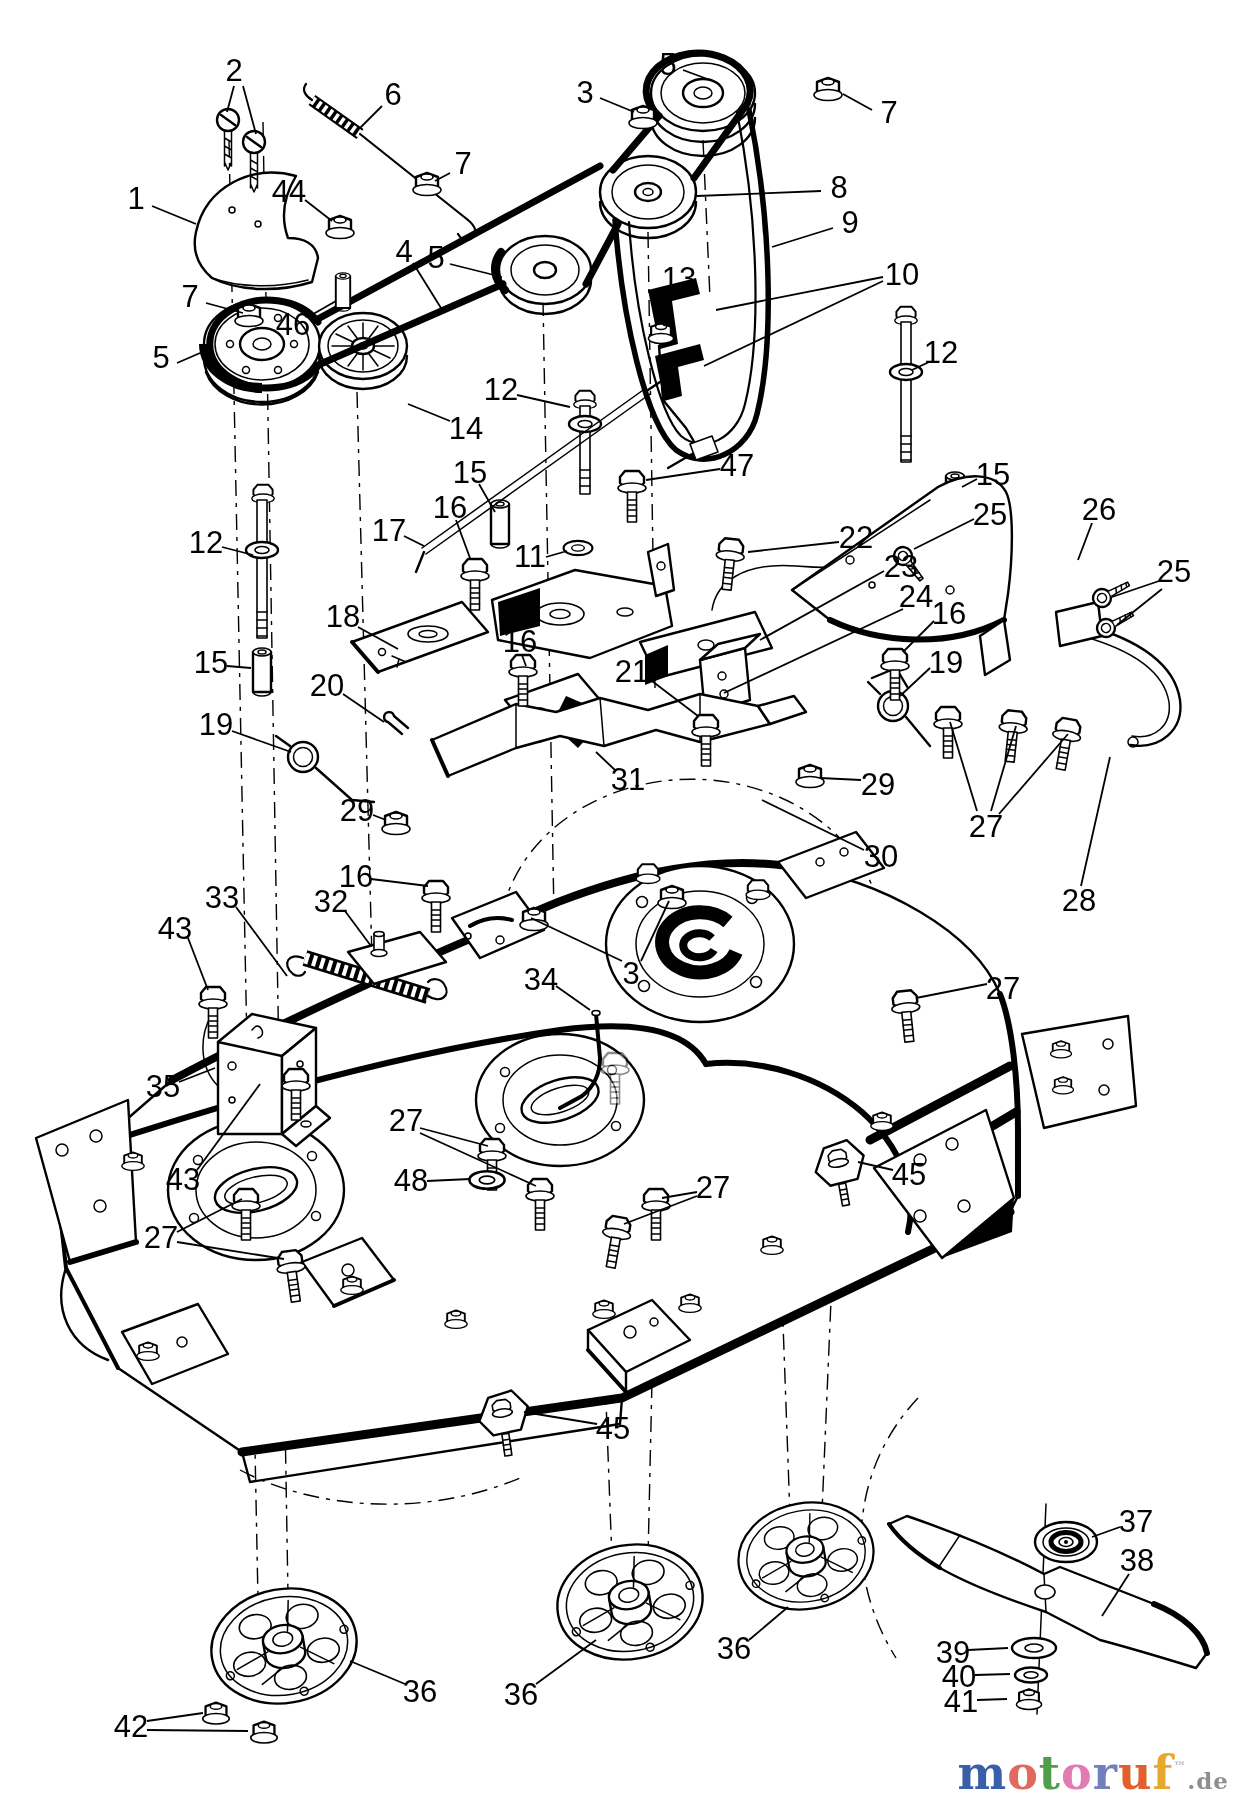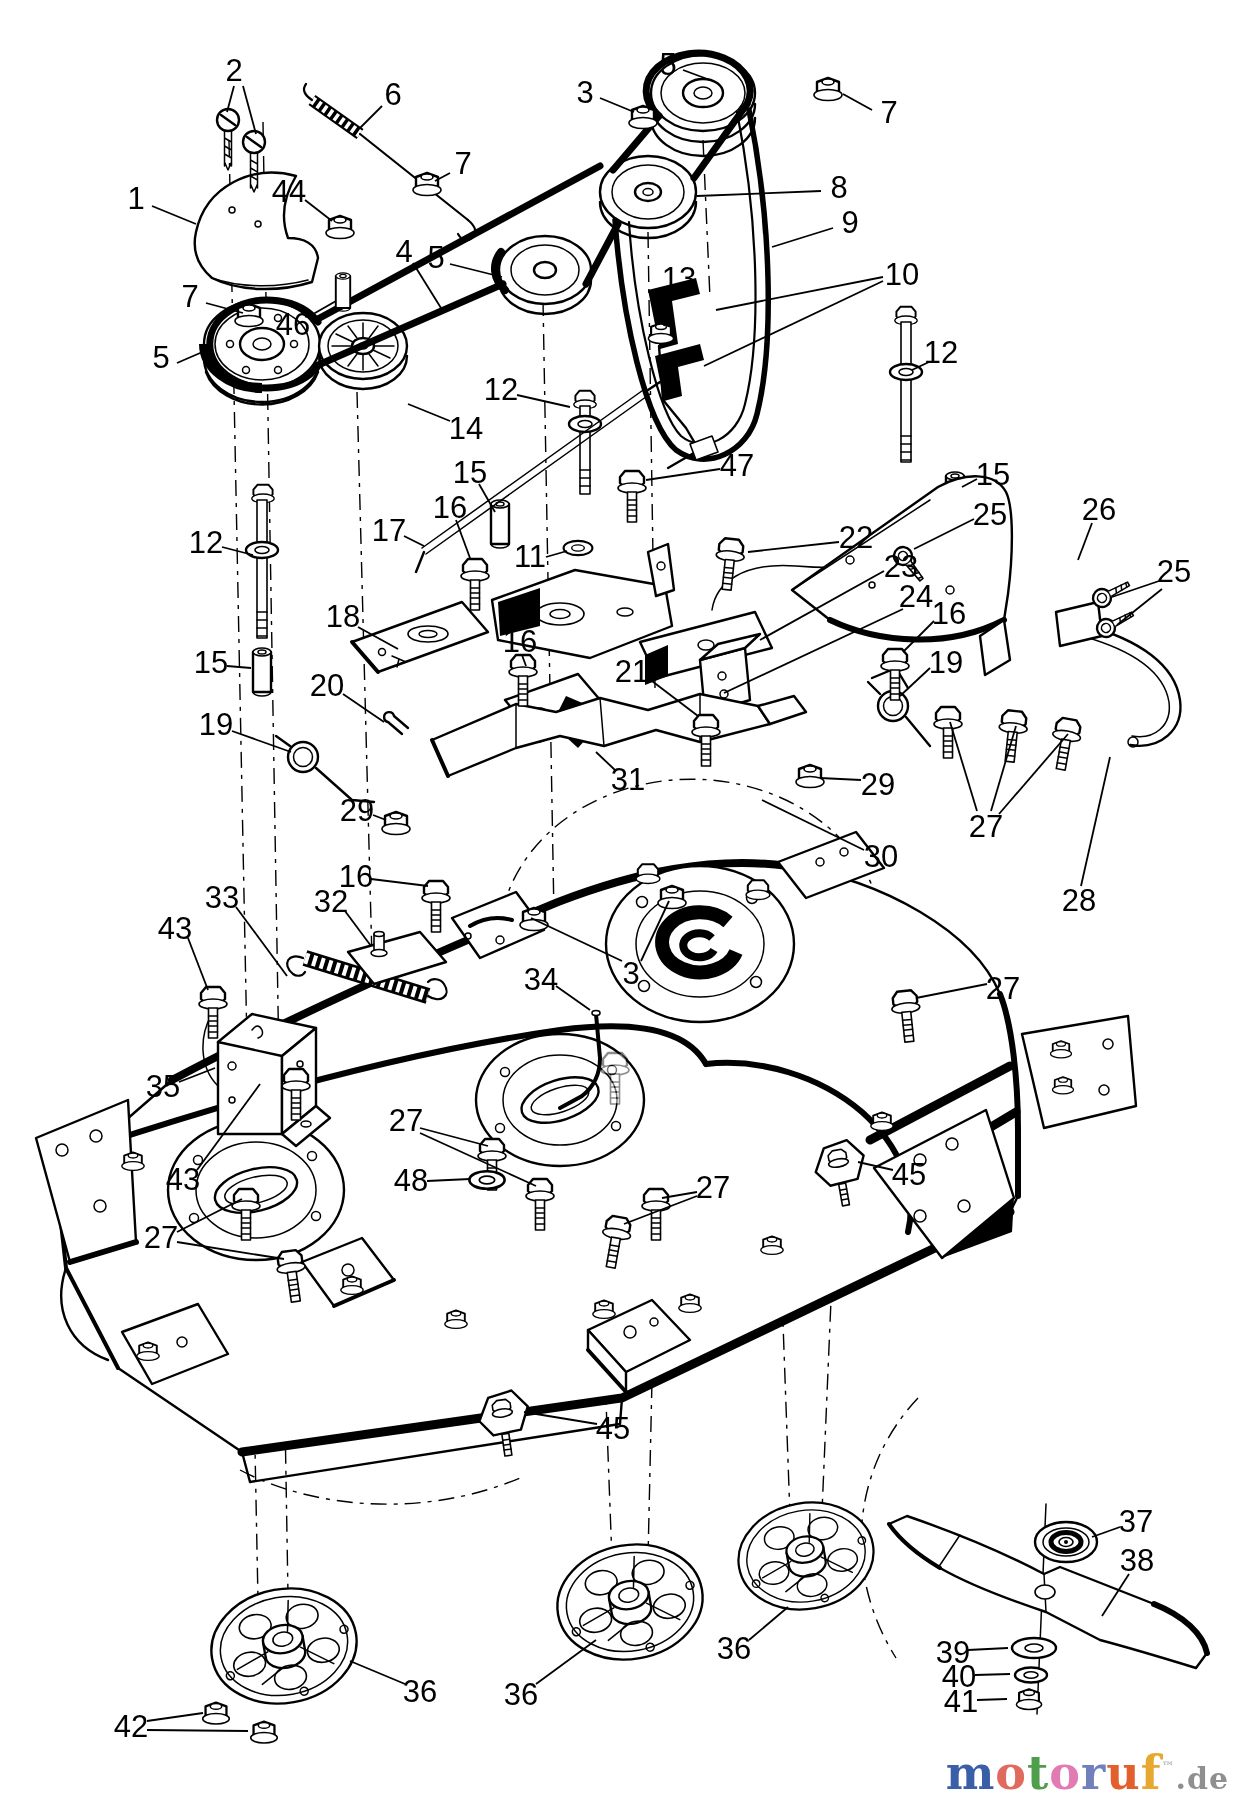--- a/index.html
+++ b/index.html
@@ -14,21 +14,21 @@
   .blk{fill:#000;stroke:none}
   .b7{stroke:#000;stroke-width:7;fill:none;stroke-linecap:round}
   .b5{stroke:#000;stroke-width:5.5;fill:none;stroke-linecap:round}
   .b2{stroke:#000;stroke-width:2.2;fill:none;stroke-linecap:round}
   .hv6{stroke:#000;stroke-width:6;fill:none;stroke-linecap:round}
   .hv8{stroke:#000;stroke-width:8;fill:none;stroke-linecap:round}
   .hv9{stroke:#000;stroke-width:9;fill:none;stroke-linecap:round}
   .hv4{stroke:#000;stroke-width:4;fill:none;stroke-linecap:round}
   .dash{stroke:#000;stroke-width:1.4;fill:none;stroke-dasharray:16 7 4 7}
   #watermark{position:absolute;right:12px;top:1746px;font-family:"DejaVu Serif",serif;font-weight:bold;font-size:46px;letter-spacing:1px;white-space:nowrap}
-  #watermark .wm-de{font-size:30px;font-weight:bold}
+  #watermark .wm-de{font-size:23px;font-weight:bold}
   #watermark .wm-tm{font-size:13px;color:#b5b5b5;vertical-align:18px}
 </style>
 </head>
 <body>
 
 <div class="stage">
 <svg id="diagram" width="1241" height="1800" viewBox="0 0 1241 1800">
   <defs>
     <g id="hexbolt">
       <path class="w" d="M-12,-3 L-7,-9 L7,-9 L12,-3 L12,3 L7,8 L-7,8 L-12,3 Z"></path>

